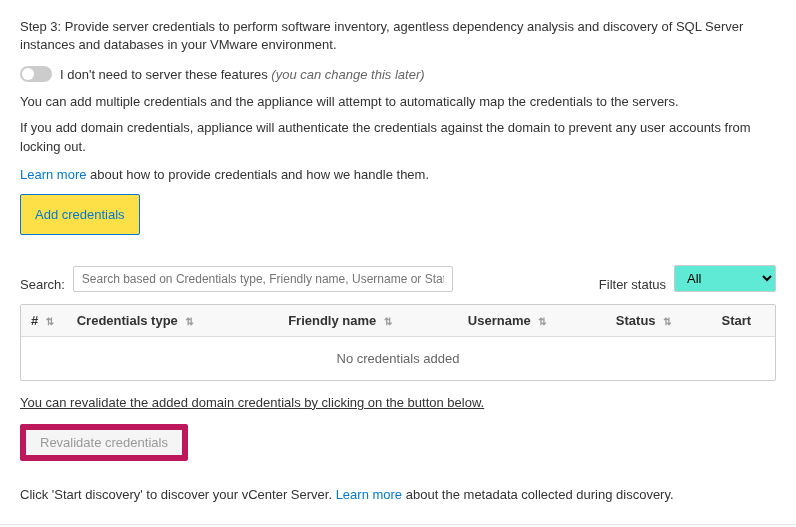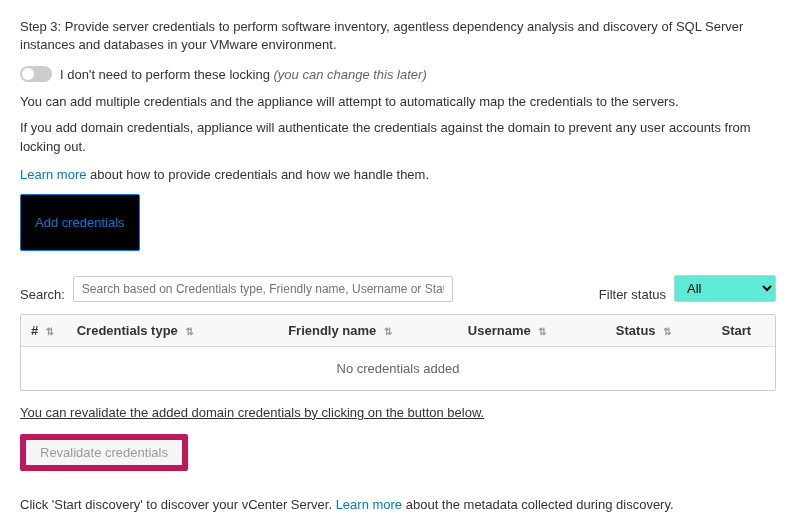--- a/index.html
+++ b/index.html
@@ -62,28 +62,28 @@
       color: #0078d4;
       text-decoration: none;
       cursor: pointer;
     }
     .learn-more-row {
       margin: 10px 0 12px 0;
       font-size: 13px;
     }
     .add-creds-btn {
       display: inline-block;
-      padding: 20px 14px;
+      padding: 12px 14px;
       border: 1px solid #0078d4;
       color: #0078d4;
-      background: #000000;
-      font-size: 13px;
-      cursor: pointer;
-      border-radius: 2px;
-      margin-bottom: 24px;
+      background: #fde047;
+      font-size: 13px;
+      cursor: pointer;
+      border-radius: 2px;
+      margin-bottom: 30px;
     }
     .search-row {
       display: flex;
       align-items: flex-end;
       gap: 8px;
       margin-bottom: 12px;
     }
     .search-label {
       font-size: 13px;
       color: #333;
@@ -200,21 +200,21 @@
 <body>
 
 <div class="container">
   <p class="step-title">Step 3: Provide server credentials to perform software inventory, agentless dependency analysis and discovery of SQL Server instances and databases in your VMware environment.</p>
 
   <div class="toggle-row">
     <div class="toggle">
       <div class="toggle-knob"></div>
     </div>
     <span class="toggle-label">
-      <span>I don't need to perform these locking</span> <em>(you can change this later)</em>
+      <span>I don't need to server these features</span> <em>(you can change this later)</em>
     </span>
   </div>
 
   <p class="info-text">You can add multiple credentials and the appliance will attempt to automatically map the credentials to the servers.</p>
   <p class="info-text">If you add domain credentials, appliance will authenticate the credentials against  the domain to prevent any user accounts from locking out.</p>
 
   <div class="learn-more-row">
     <a class="link">Learn more</a><span> about how to provide credentials and how we handle them.</span>
   </div>
 

